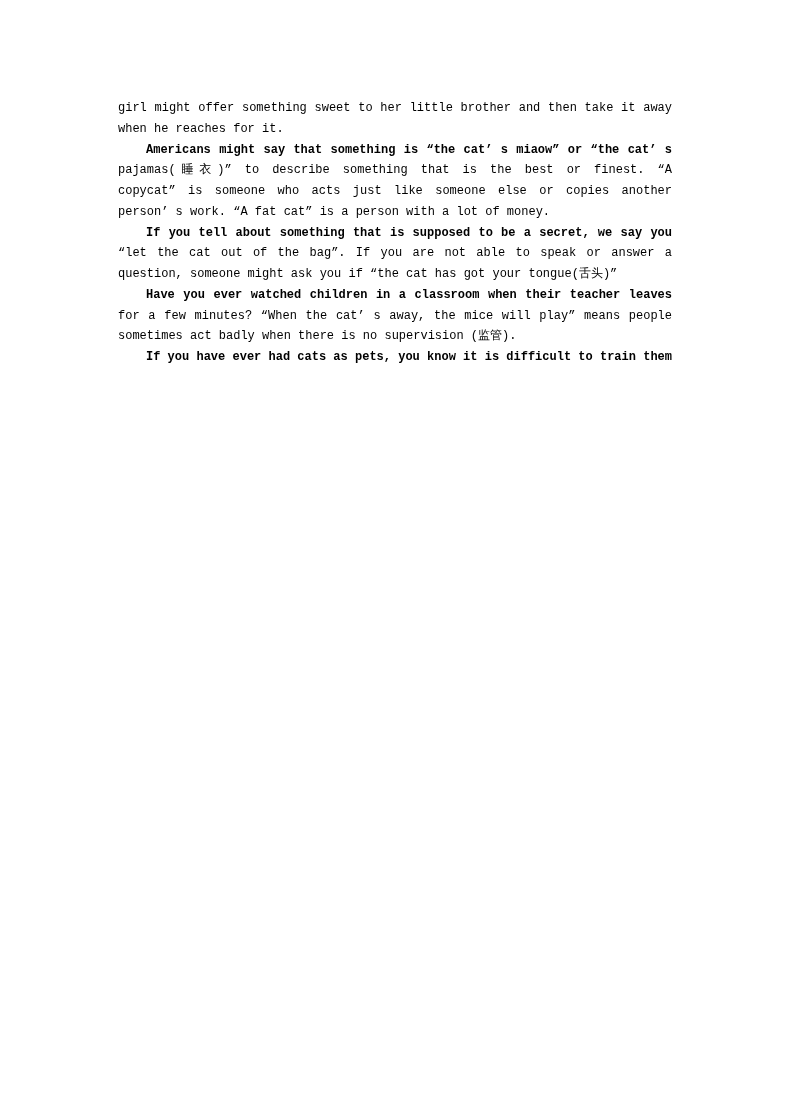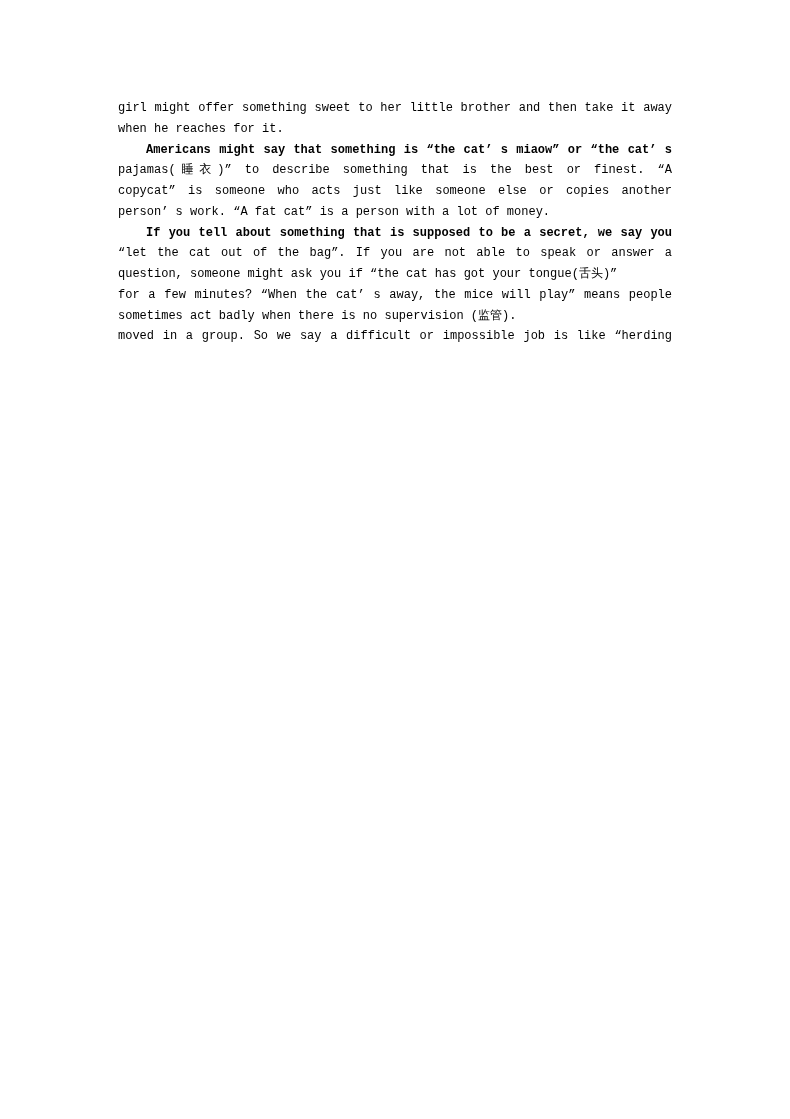--- a/index.html
+++ b/index.html
@@ -64,20 +64,21 @@
         <div class="line">pajamas(睡衣)” to describe something that is the best or finest. “A</div>
         <div class="line">copycat” is someone who acts just like someone else or copies another</div>
         <div class="line last">person’ s work. “A fat cat” is a person with a lot of money.</div>
       </div>
       <div class="para">
         <div class="line indent">If you tell about something that is supposed to be a secret, we say you</div>
         <div class="line">“let the cat out of the bag”. If you are not able to speak or answer a</div>
         <div class="line last">question, someone might ask you if “the cat has got your tongue(舌头)”</div>
       </div>
       <div class="para">
+        <div class="line indent">Have you ever watched children in a classroom when their teacher leaves</div>
         <div class="line">for a few minutes? “When the cat’ s away, the mice will play” means people</div>
         <div class="line last">sometimes act badly when there is no supervision (监管).</div>
       </div>
       <div class="para">
-        <div class="line">moved in a group. So we say a difficult or impossible job is like “herding</div>
+        <div class="line indent">If you have ever had cats as pets, you know it is difficult to train them</div>
       </div>
     </div>
 </div>
 
 </body></html>

